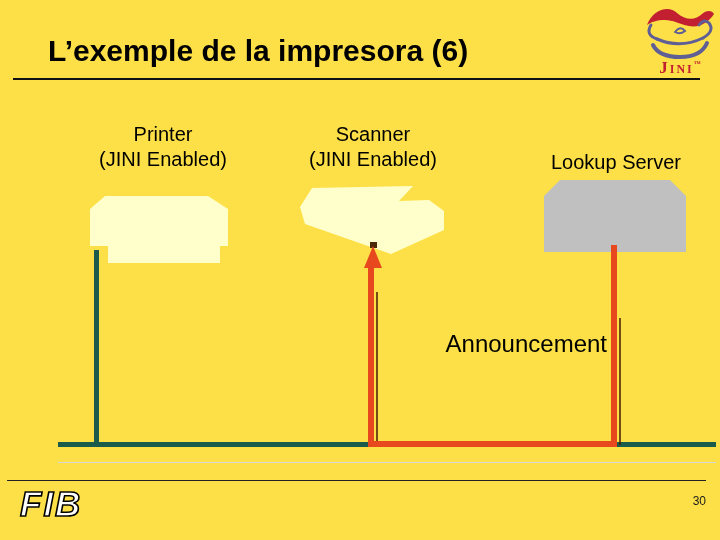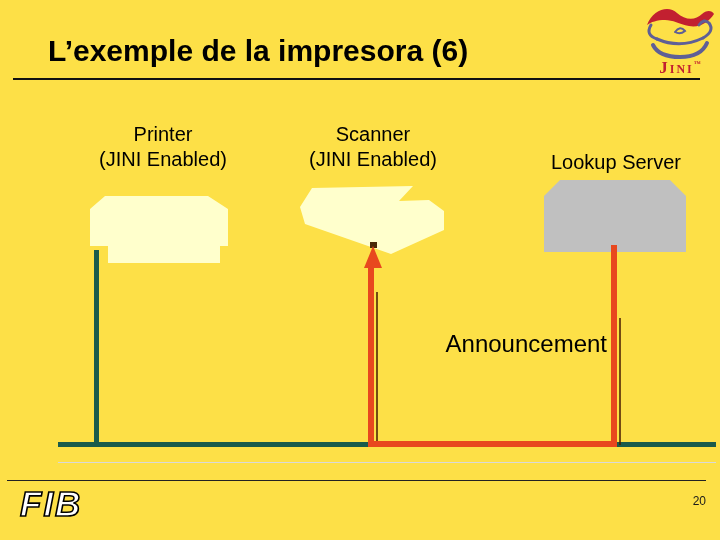--- a/index.html
+++ b/index.html
@@ -112,15 +112,15 @@
     <rect x="611" y="245" width="6" height="202" style="fill:var(--line-orange);"></rect>
     <rect x="368" y="441" width="249" height="6" style="fill:var(--line-orange);"></rect>
     <rect x="368" y="266" width="6" height="181" style="fill:var(--line-orange);"></rect>
     <polygon points="373,246 364,268 382,268" style="fill:var(--line-orange);"></polygon>
   </svg>
 
   <div class="footer-divider"></div>
   <svg class="fib-logo" width="110" height="44" viewBox="0 0 110 44">
     <text class="fib-text" x="6" y="34">FIB</text>
   </svg>
-  <div class="page-number">20</div>
+  <div class="page-number">30</div>
 
 </div>
 
 </body></html>

